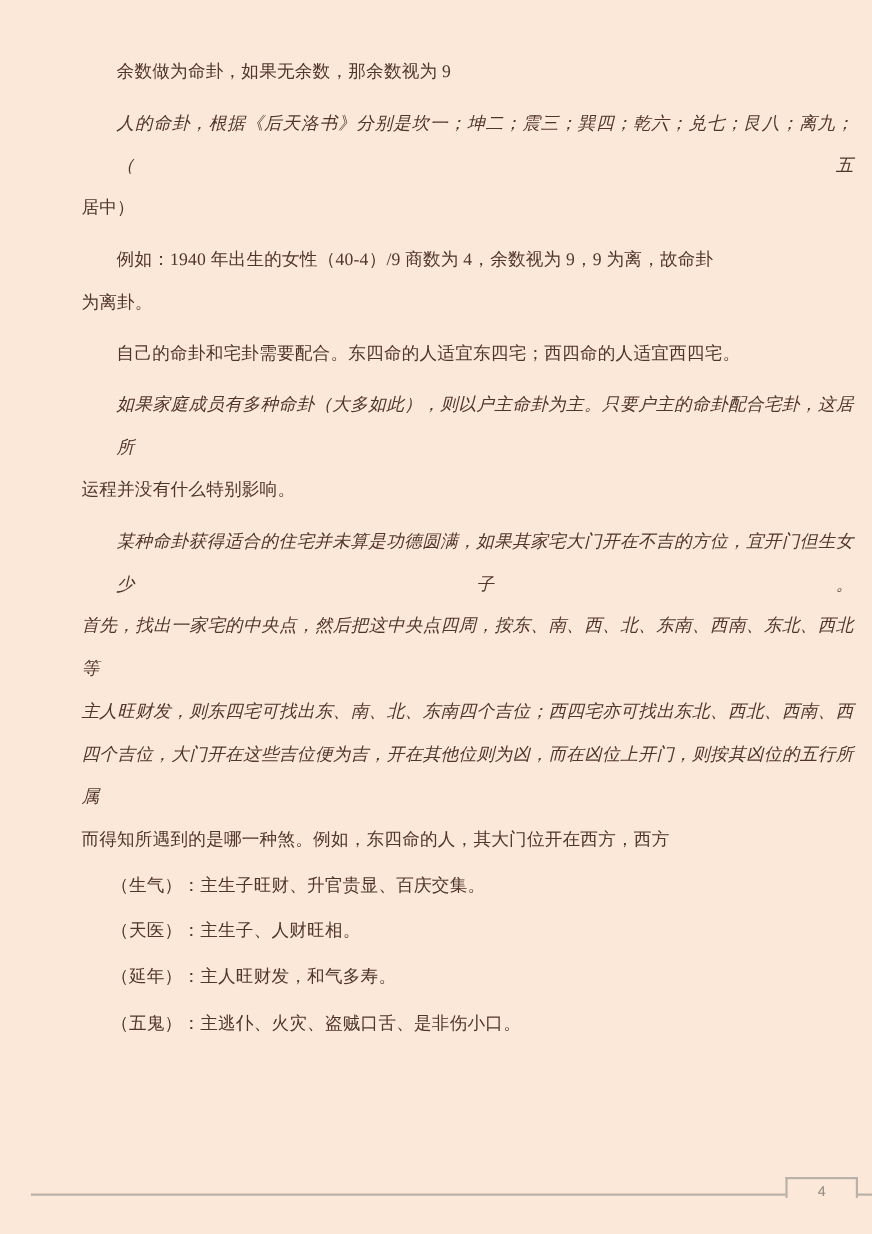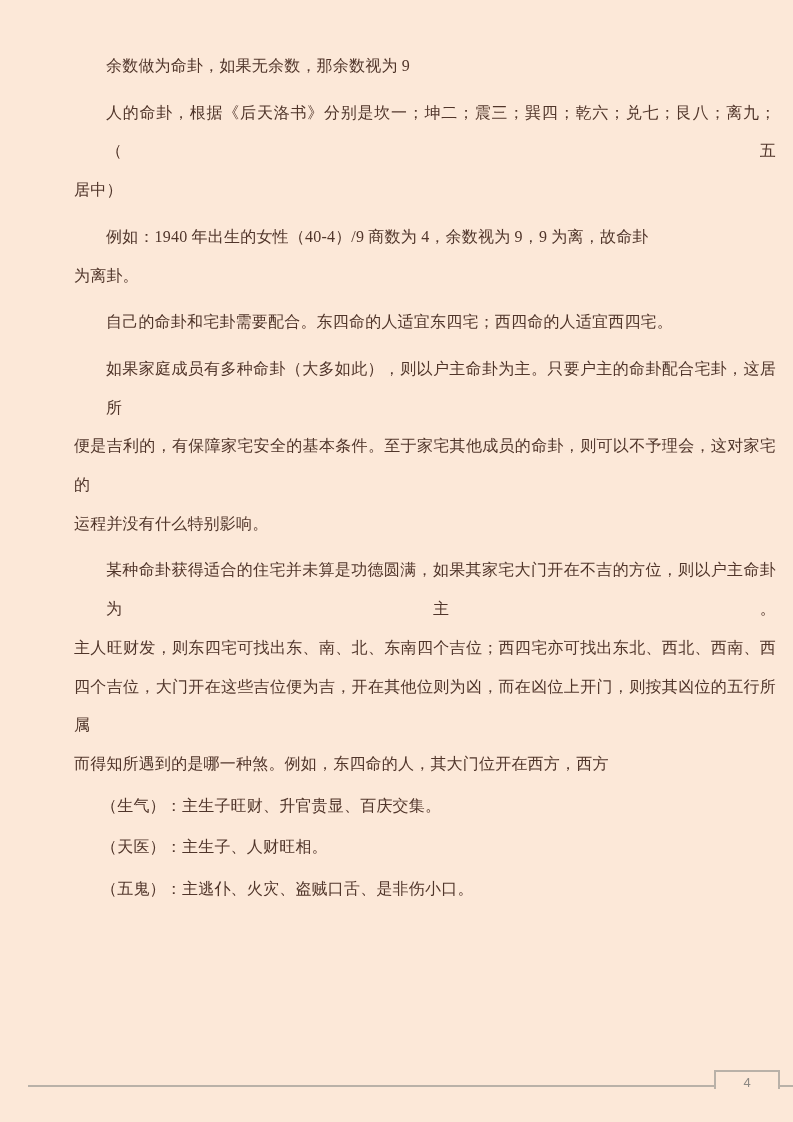--- a/index.html
+++ b/index.html
@@ -34,20 +34,21 @@
   }
   .line {
     line-height: 38.7px;
     min-height: 38.7px;
     text-align: left;
     white-space: normal;
   }
   .line.fill {
     text-align: justify;
     text-align-last: justify;
+    font-style: italic;
   }
   .ind-2 { padding-left: 32px; }
   .ind-0 { padding-left: 0; }
   .ind-p { padding-left: 27px; }
   .sp-lg { margin-top: 8px; }
   .sp-sm { margin-top: 3px; }
   .footer-rule {
     position: absolute;
     left: 0;
     top: 1085px;
@@ -83,27 +84,28 @@
 
 <div class="page">
   <div class="content" id="content">
       <div class="line ind-2">余数做为命卦，如果无余数，那余数视为 9</div>
       <div class="line ind-2 fill sp-lg">人的命卦，根据《后天洛书》分别是坎一；坤二；震三；巽四；乾六；兑七；艮八；离九；（五</div>
       <div class="line ind-0">居中）</div>
       <div class="line ind-2 sp-lg">例如：1940 年出生的女性（40-4）/9 商数为 4，余数视为 9，9 为离，故命卦</div>
       <div class="line ind-0">为离卦。</div>
       <div class="line ind-2 sp-lg">自己的命卦和宅卦需要配合。东四命的人适宜东四宅；西四命的人适宜西四宅。</div>
       <div class="line ind-2 fill sp-lg">如果家庭成员有多种命卦（大多如此），则以户主命卦为主。只要户主的命卦配合宅卦，这居所</div>
-      <div class="line ind-0 fill">便是吉利的，有保障家宅安全的基本条件。至于家宅其他成员的命卦，则可以不予理会，这对家宅的</div>
       <div class="line ind-0">运程并没有什么特别影响。</div>
-      <div class="line ind-2 fill sp-lg">某种命卦获得适合的住宅并未算是功德圆满，如果其家宅大门开在不吉的方位，则以户主命卦为主。</div>
+      <div class="line ind-2 fill sp-lg">某种命卦获得适合的住宅并未算是功德圆满，如果其家宅大门开在不吉的方位，宜开门但生女少子。</div>
+      <div class="line ind-0 fill">首先，找出一家宅的中央点，然后把这中央点四周，按东、南、西、北、东南、西南、东北、西北等</div>
       <div class="line ind-0 fill">主人旺财发，则东四宅可找出东、南、北、东南四个吉位；西四宅亦可找出东北、西北、西南、西</div>
       <div class="line ind-0 fill">四个吉位，大门开在这些吉位便为吉，开在其他位则为凶，而在凶位上开门，则按其凶位的五行所属</div>
       <div class="line ind-0">而得知所遇到的是哪一种煞。例如，东四命的人，其大门位开在西方，西方</div>
       <div class="line ind-p sp-sm">（生气）：主生子旺财、升官贵显、百庆交集。</div>
       <div class="line ind-p sp-sm">（天医）：主生子、人财旺相。</div>
+      <div class="line ind-p sp-sm">（延年）：主人旺财发，和气多寿。</div>
       <div class="line ind-p sp-sm">（五鬼）：主逃仆、火灾、盗贼口舌、是非伤小口。</div>
     </div>
   <div class="footer-rule"></div>
   <div class="page-tab">
     <span class="page-num">4</span>
   </div>
 </div>
 
 </body></html>

